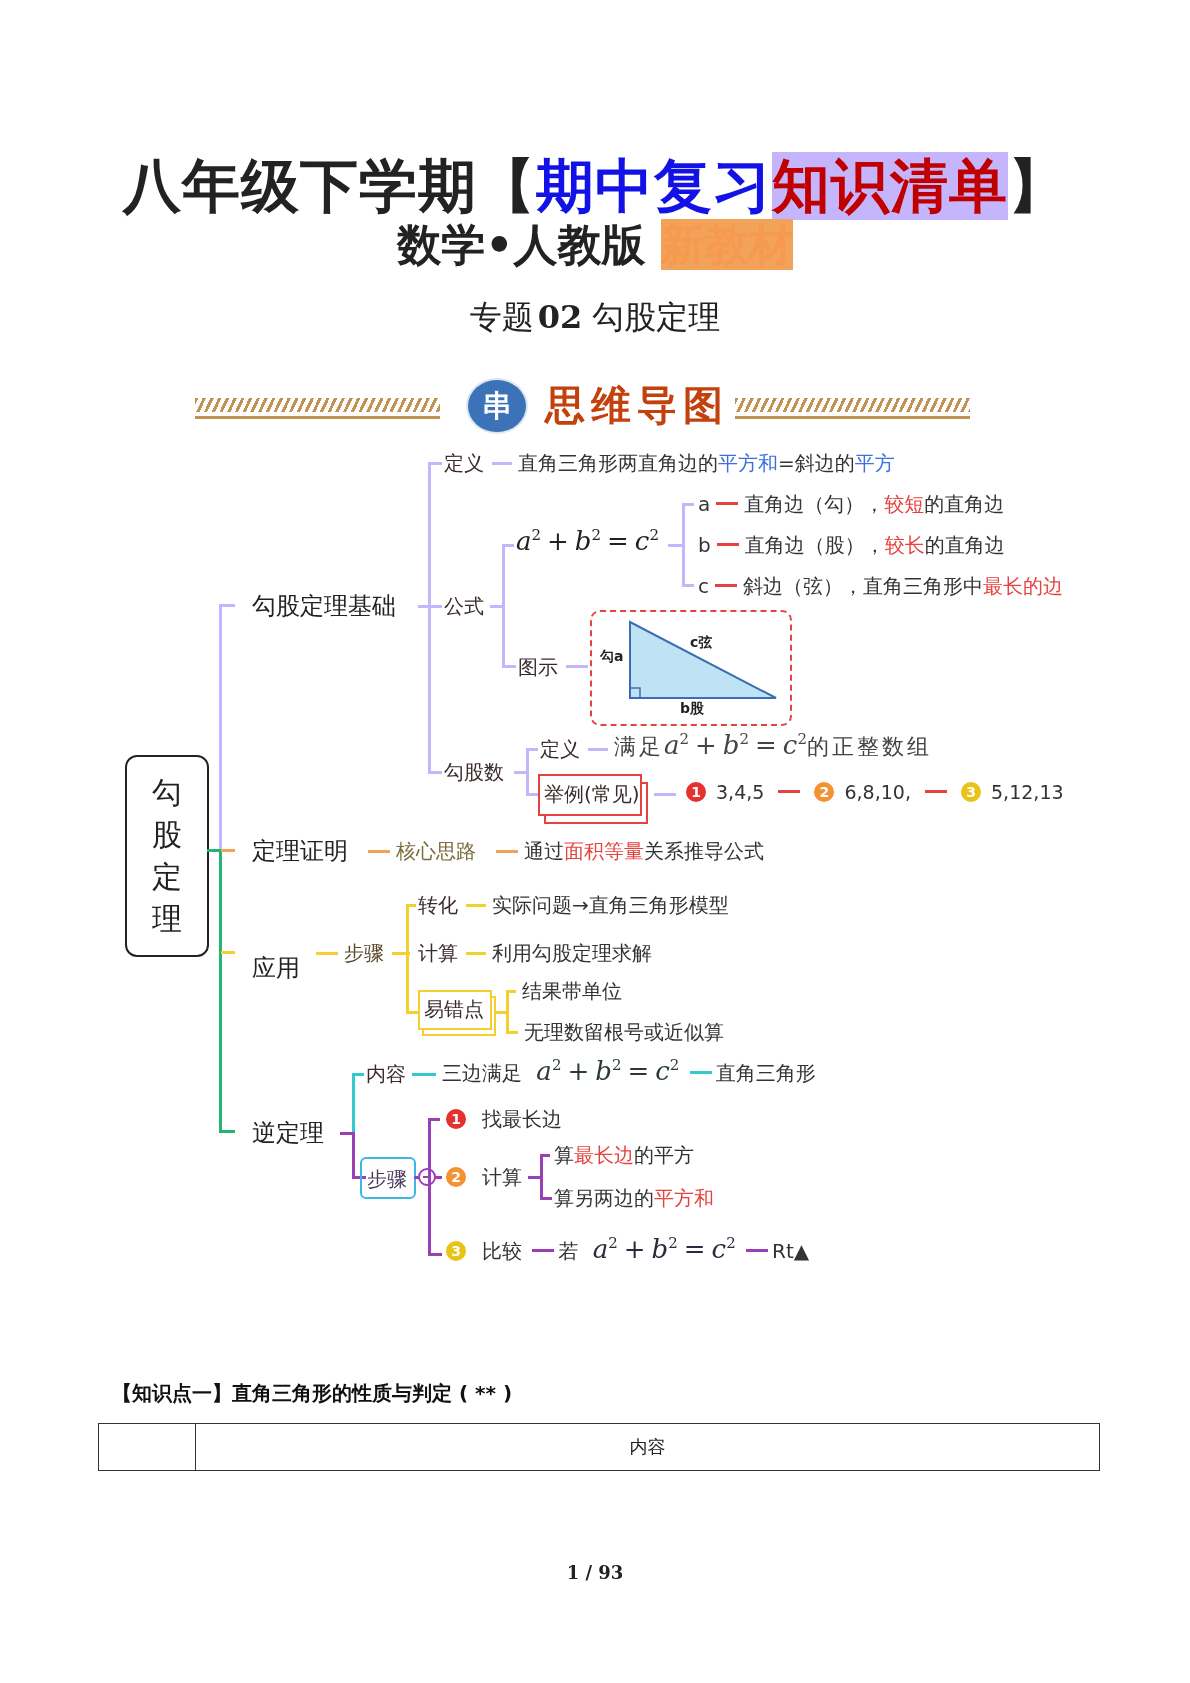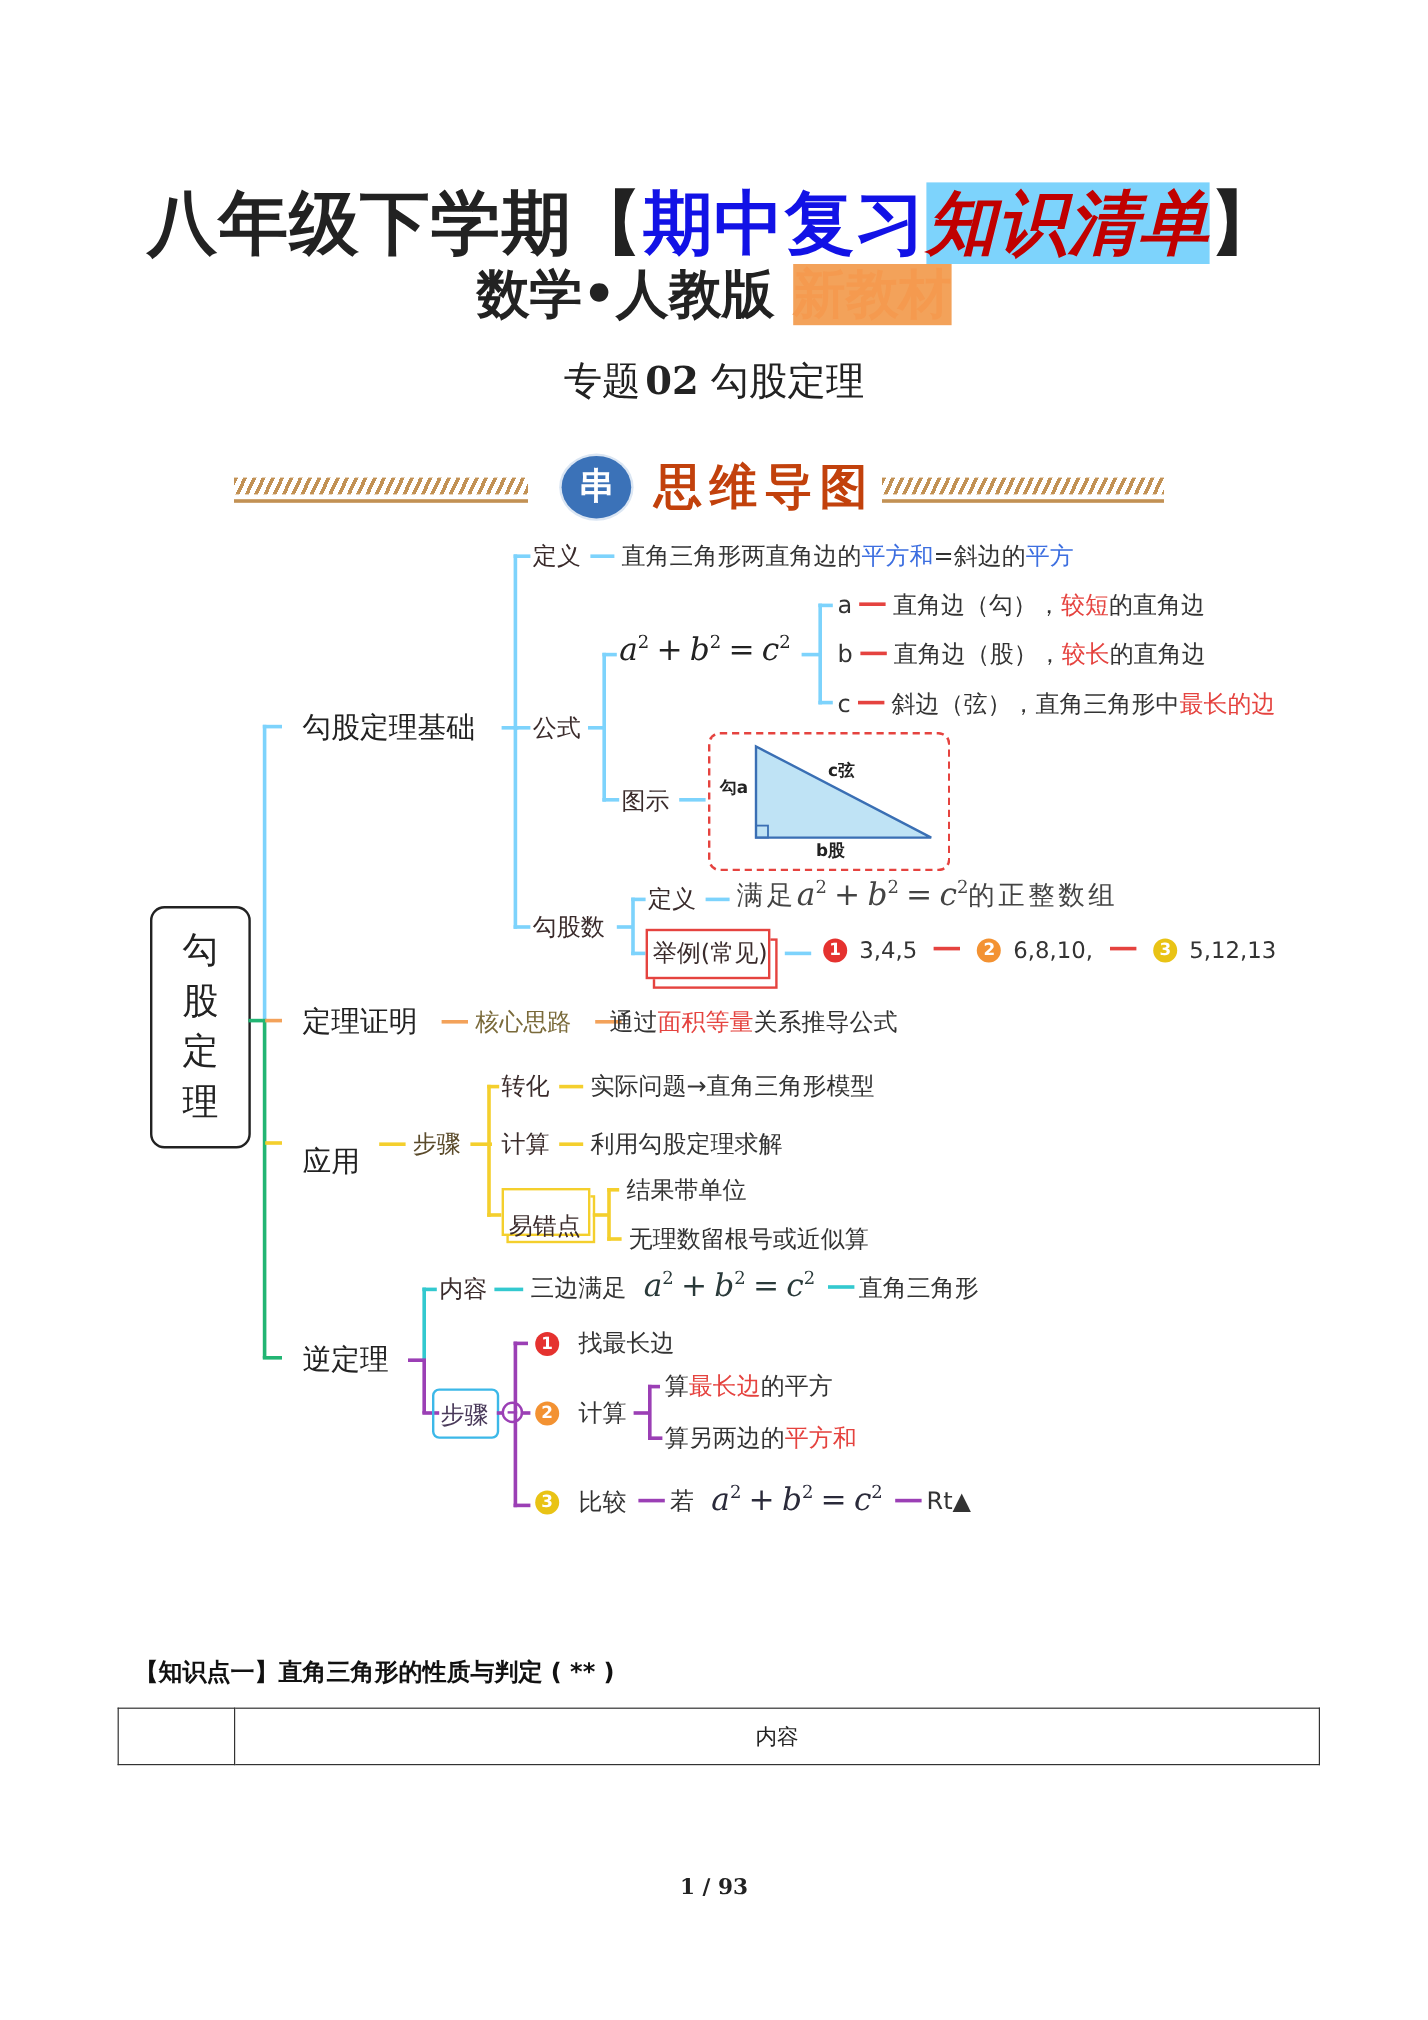--- a/index.html
+++ b/index.html
@@ -22,21 +22,21 @@
   .stripe { height: 14px; background: repeating-linear-gradient(115deg, #c29154 0 3px, transparent 3px 7px); }
   .stripe-line { height: 3px; background: #c29154; }
   .mm-badge { left: 468px; top: 380px; width: 58px; height: 52px; border-radius: 50%; background: #3b72b8;
               color: #fff; font-size: 30px; font-weight: bold; text-align: center; line-height: 52px;
               box-shadow: 0 0 0 2px #dbe6f3; }
   .mm-title { left: 545px; top: 378px; font-size: 40px; font-weight: bold; color: #c2410c; letter-spacing: 6px;
               font-family: "DejaVu Serif", serif; }
 
   
   .ln { position: absolute; }
-  .red { background: #7dd3fc; font-style: italic; }
+  .red { background: #c4b5fd; }
   .orange { background: #f3a25a; }
   .yellow { background: #f4cf2d; }
   .green { background: #22b573; }
   .cyan { background: #33c9cf; }
   .purple { background: #9b3fb5; }
 
   .root { left: 125px; top: 755px; width: 80px; height: 198px; border: 2px solid #222; border-radius: 12px;
           display: flex; flex-direction: column; align-items: center; justify-content: center;
           font-size: 30px; line-height: 42px; }
   .root span { display: block; }
@@ -178,21 +178,21 @@
     <span style="display:inline-block;width:22px;height:3px;background:#e5433f;vertical-align:6px;margin:0 8px;"></span>
     <span class="numdot nd-orange">2</span><span>6,8,10,</span>
     <span style="display:inline-block;width:22px;height:3px;background:#e5433f;vertical-align:6px;margin:0 8px;"></span>
     <span class="numdot nd-yellow">3</span><span>5,12,13</span>
   </div>
 
   <div class="abs t-main" style="left:252px; top:835px;">定理证明</div>
   <div class="ln orange" style="left:368px; top:850px; width:22px; height:3px;"></div>
   <div class="abs t-sub" style="left:396px; top:838px; color:#7a6a3a;">核心思路</div>
   <div class="ln orange" style="left:496px; top:850px; width:22px; height:3px;"></div>
-  <div class="abs t-txt" style="left:508px; top:838px;">
+  <div class="abs t-txt" style="left:524px; top:838px;">
     <span>通过</span><span class="hl-red">面积等量</span><span>关系推导公式</span>
   </div>
 
   <div class="abs t-main" style="left:252px; top:937px;margin-top:15px;">应用</div>
   <div class="ln yellow" style="left:316px; top:952px; width:22px; height:3px;"></div>
   <div class="abs t-sub" style="left:344px; top:940px; color:#5a4a2a;">步骤</div>
   <div class="ln yellow" style="left:392px; top:952px; width:18px; height:3px;"></div>
   <div class="ln yellow" style="left:406px; top:904px; width:3px; height:110px;"></div>
   <div class="ln yellow" style="left:406px; top:904px; width:10px; height:3px;"></div>
   <div class="ln yellow" style="left:406px; top:1011px; width:12px; height:3px;"></div>
@@ -201,21 +201,21 @@
   <div class="ln yellow" style="left:466px; top:904px; width:20px; height:3px;"></div>
   <div class="abs t-txt" style="left:492px; top:892px;">实际问题→直角三角形模型</div>
 
   <div class="abs t-sub" style="left:418px; top:940px;">计算</div>
   <div class="ln yellow" style="left:466px; top:952px; width:20px; height:3px;"></div>
   <div class="abs t-txt" style="left:492px; top:940px;">利用勾股定理求解</div>
 
   <div class="box-stack" style="left:418px; top:990px; width:80px; height:46px;">
     <div class="back" style="left:4px; top:6px; width:70px; height:36px; border:2px solid #f4cf2d;"></div>
     <div class="front" style="left:0; top:0; width:70px; height:36px; border:2px solid #f4cf2d;"></div>
-    <div class="abs t-sub" style="left:6px; top:6px;margin-top:12px;">易错点</div>
+    <div class="abs t-sub" style="left:6px; top:6px;">易错点</div>
   </div>
   <div class="ln yellow" style="left:494px; top:1011px; width:14px; height:3px;"></div>
   <div class="ln yellow" style="left:506px; top:990px; width:3px; height:44px;"></div>
   <div class="ln yellow" style="left:506px; top:990px; width:10px; height:3px;"></div>
   <div class="ln yellow" style="left:506px; top:1031px; width:12px; height:3px;"></div>
   <div class="abs t-txt" style="left:522px; top:978px;">结果带单位</div>
   <div class="abs t-txt" style="left:524px; top:1019px;">无理数留根号或近似算</div>
 
   <div class="abs t-main" style="left:252px; top:1117px;">逆定理</div>
   <div class="ln purple" style="left:340px; top:1132px; width:14px; height:3px;"></div>

